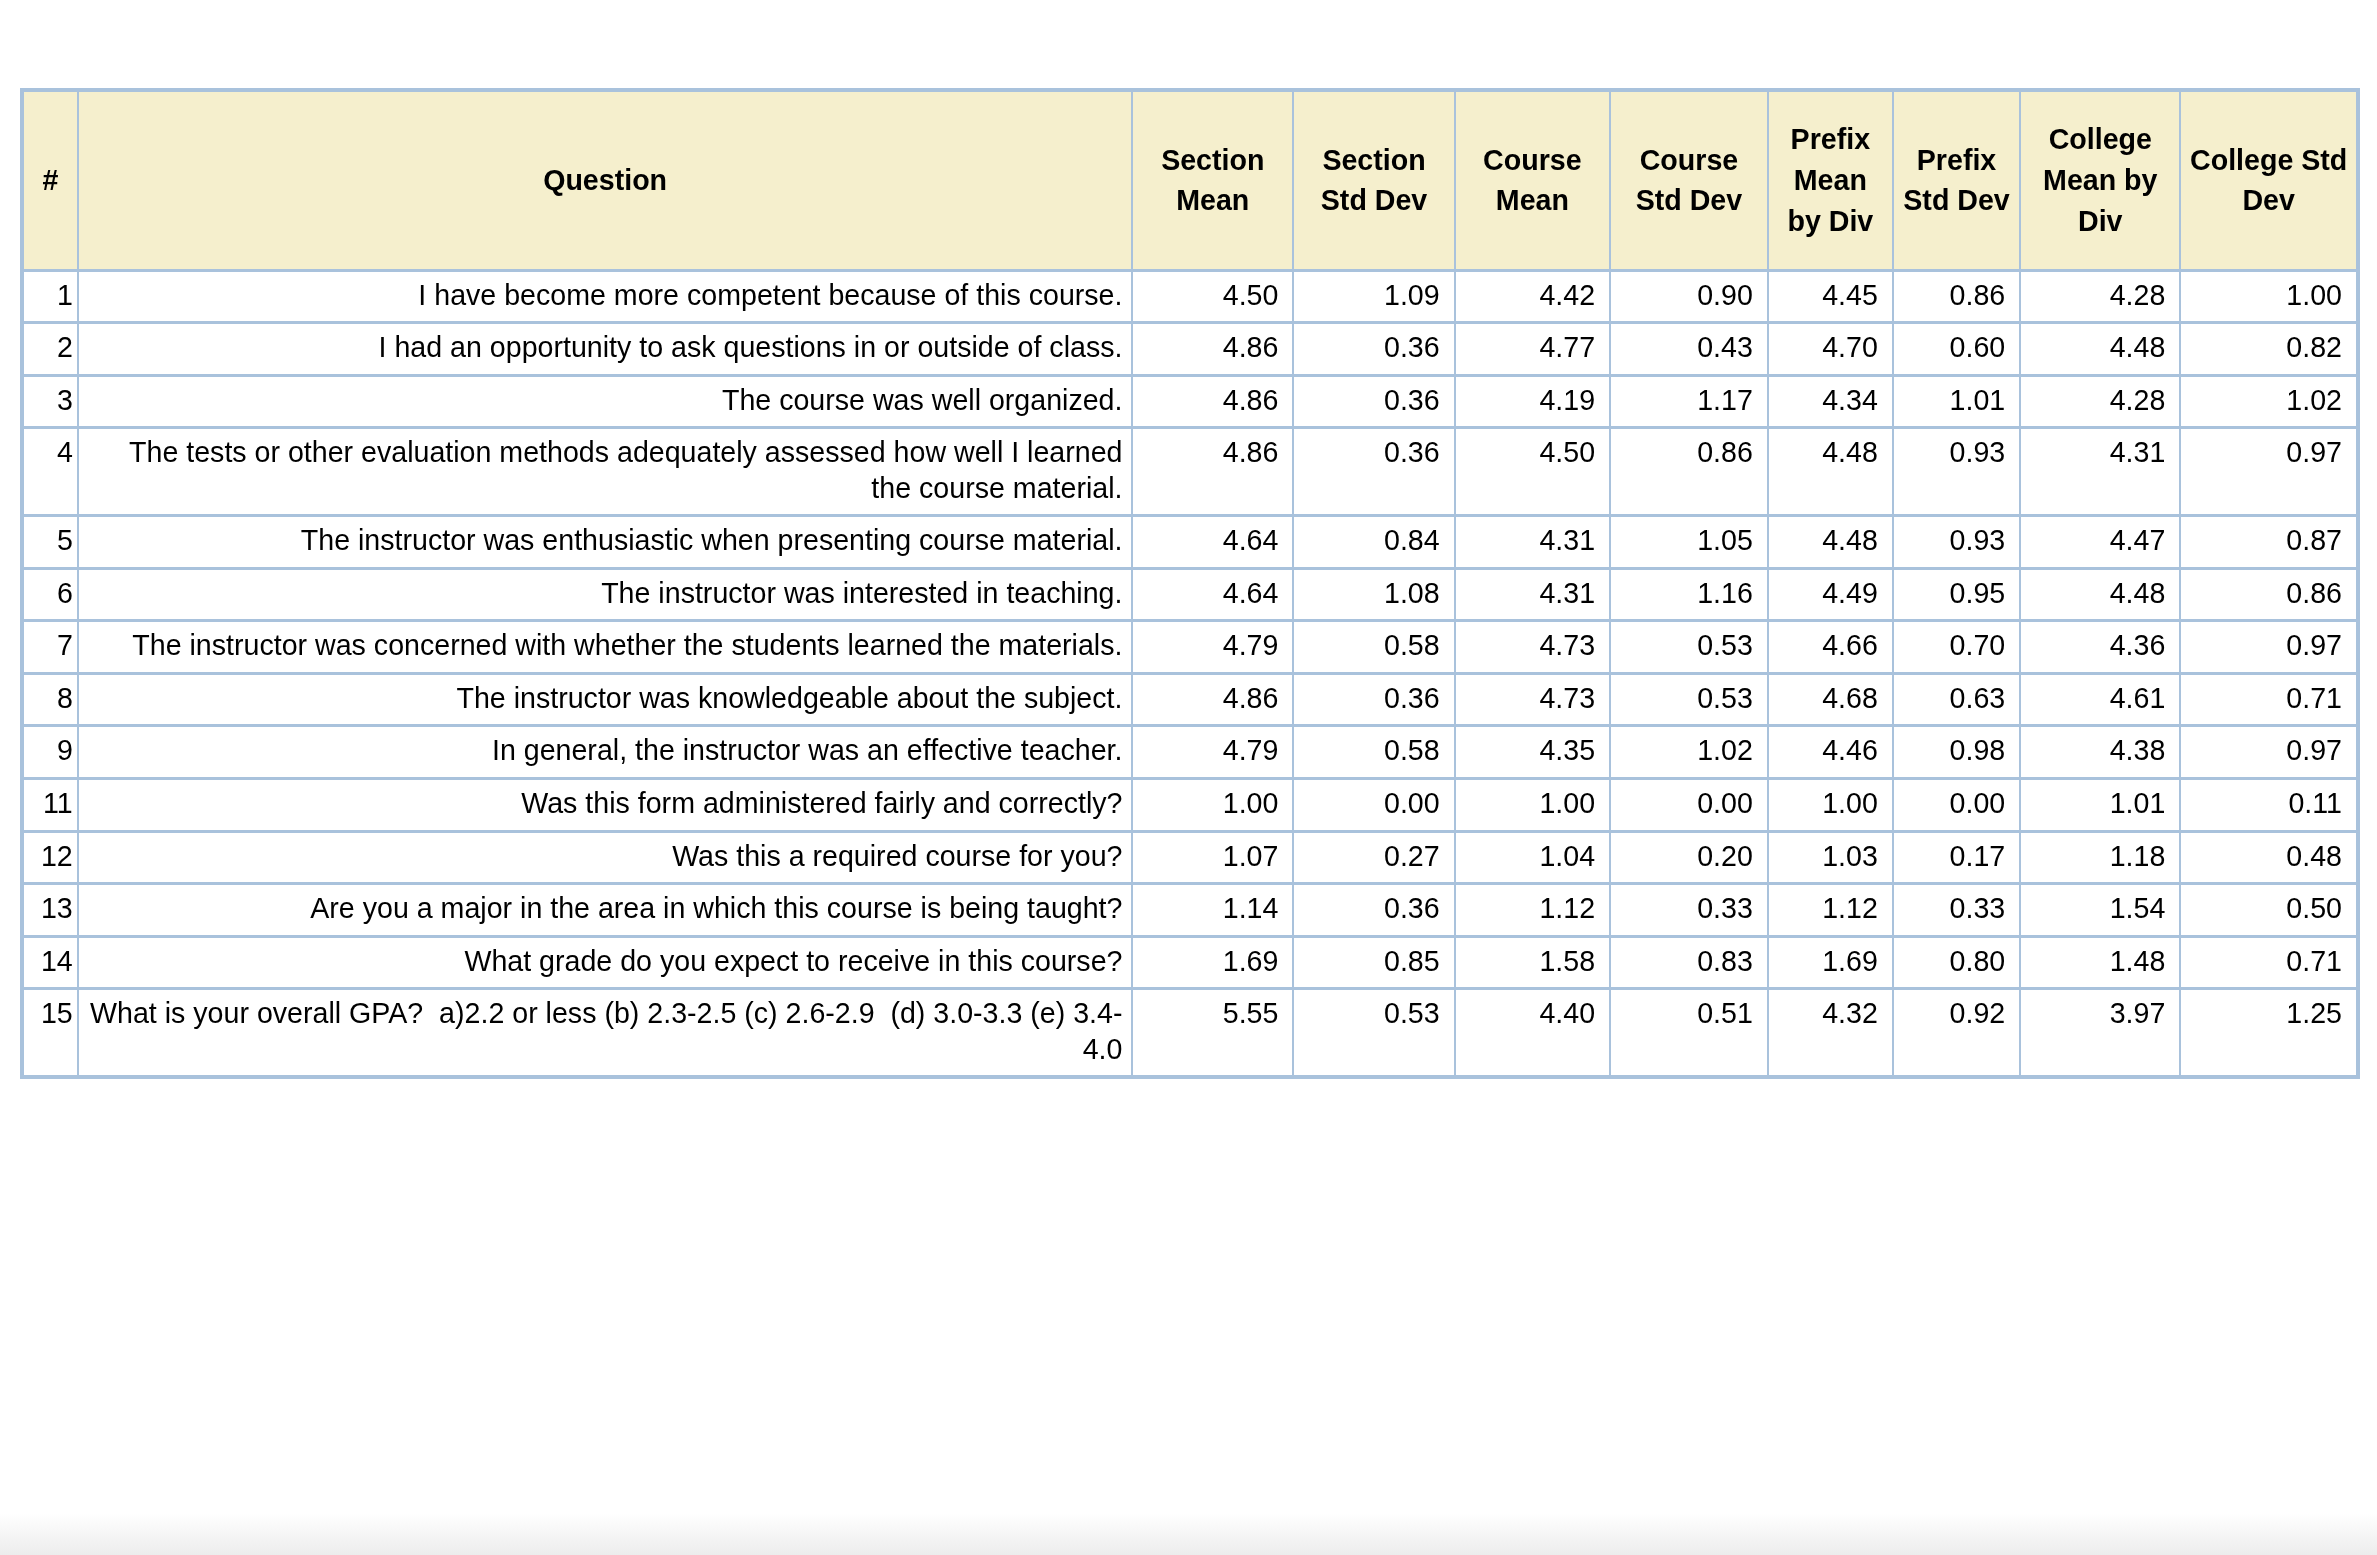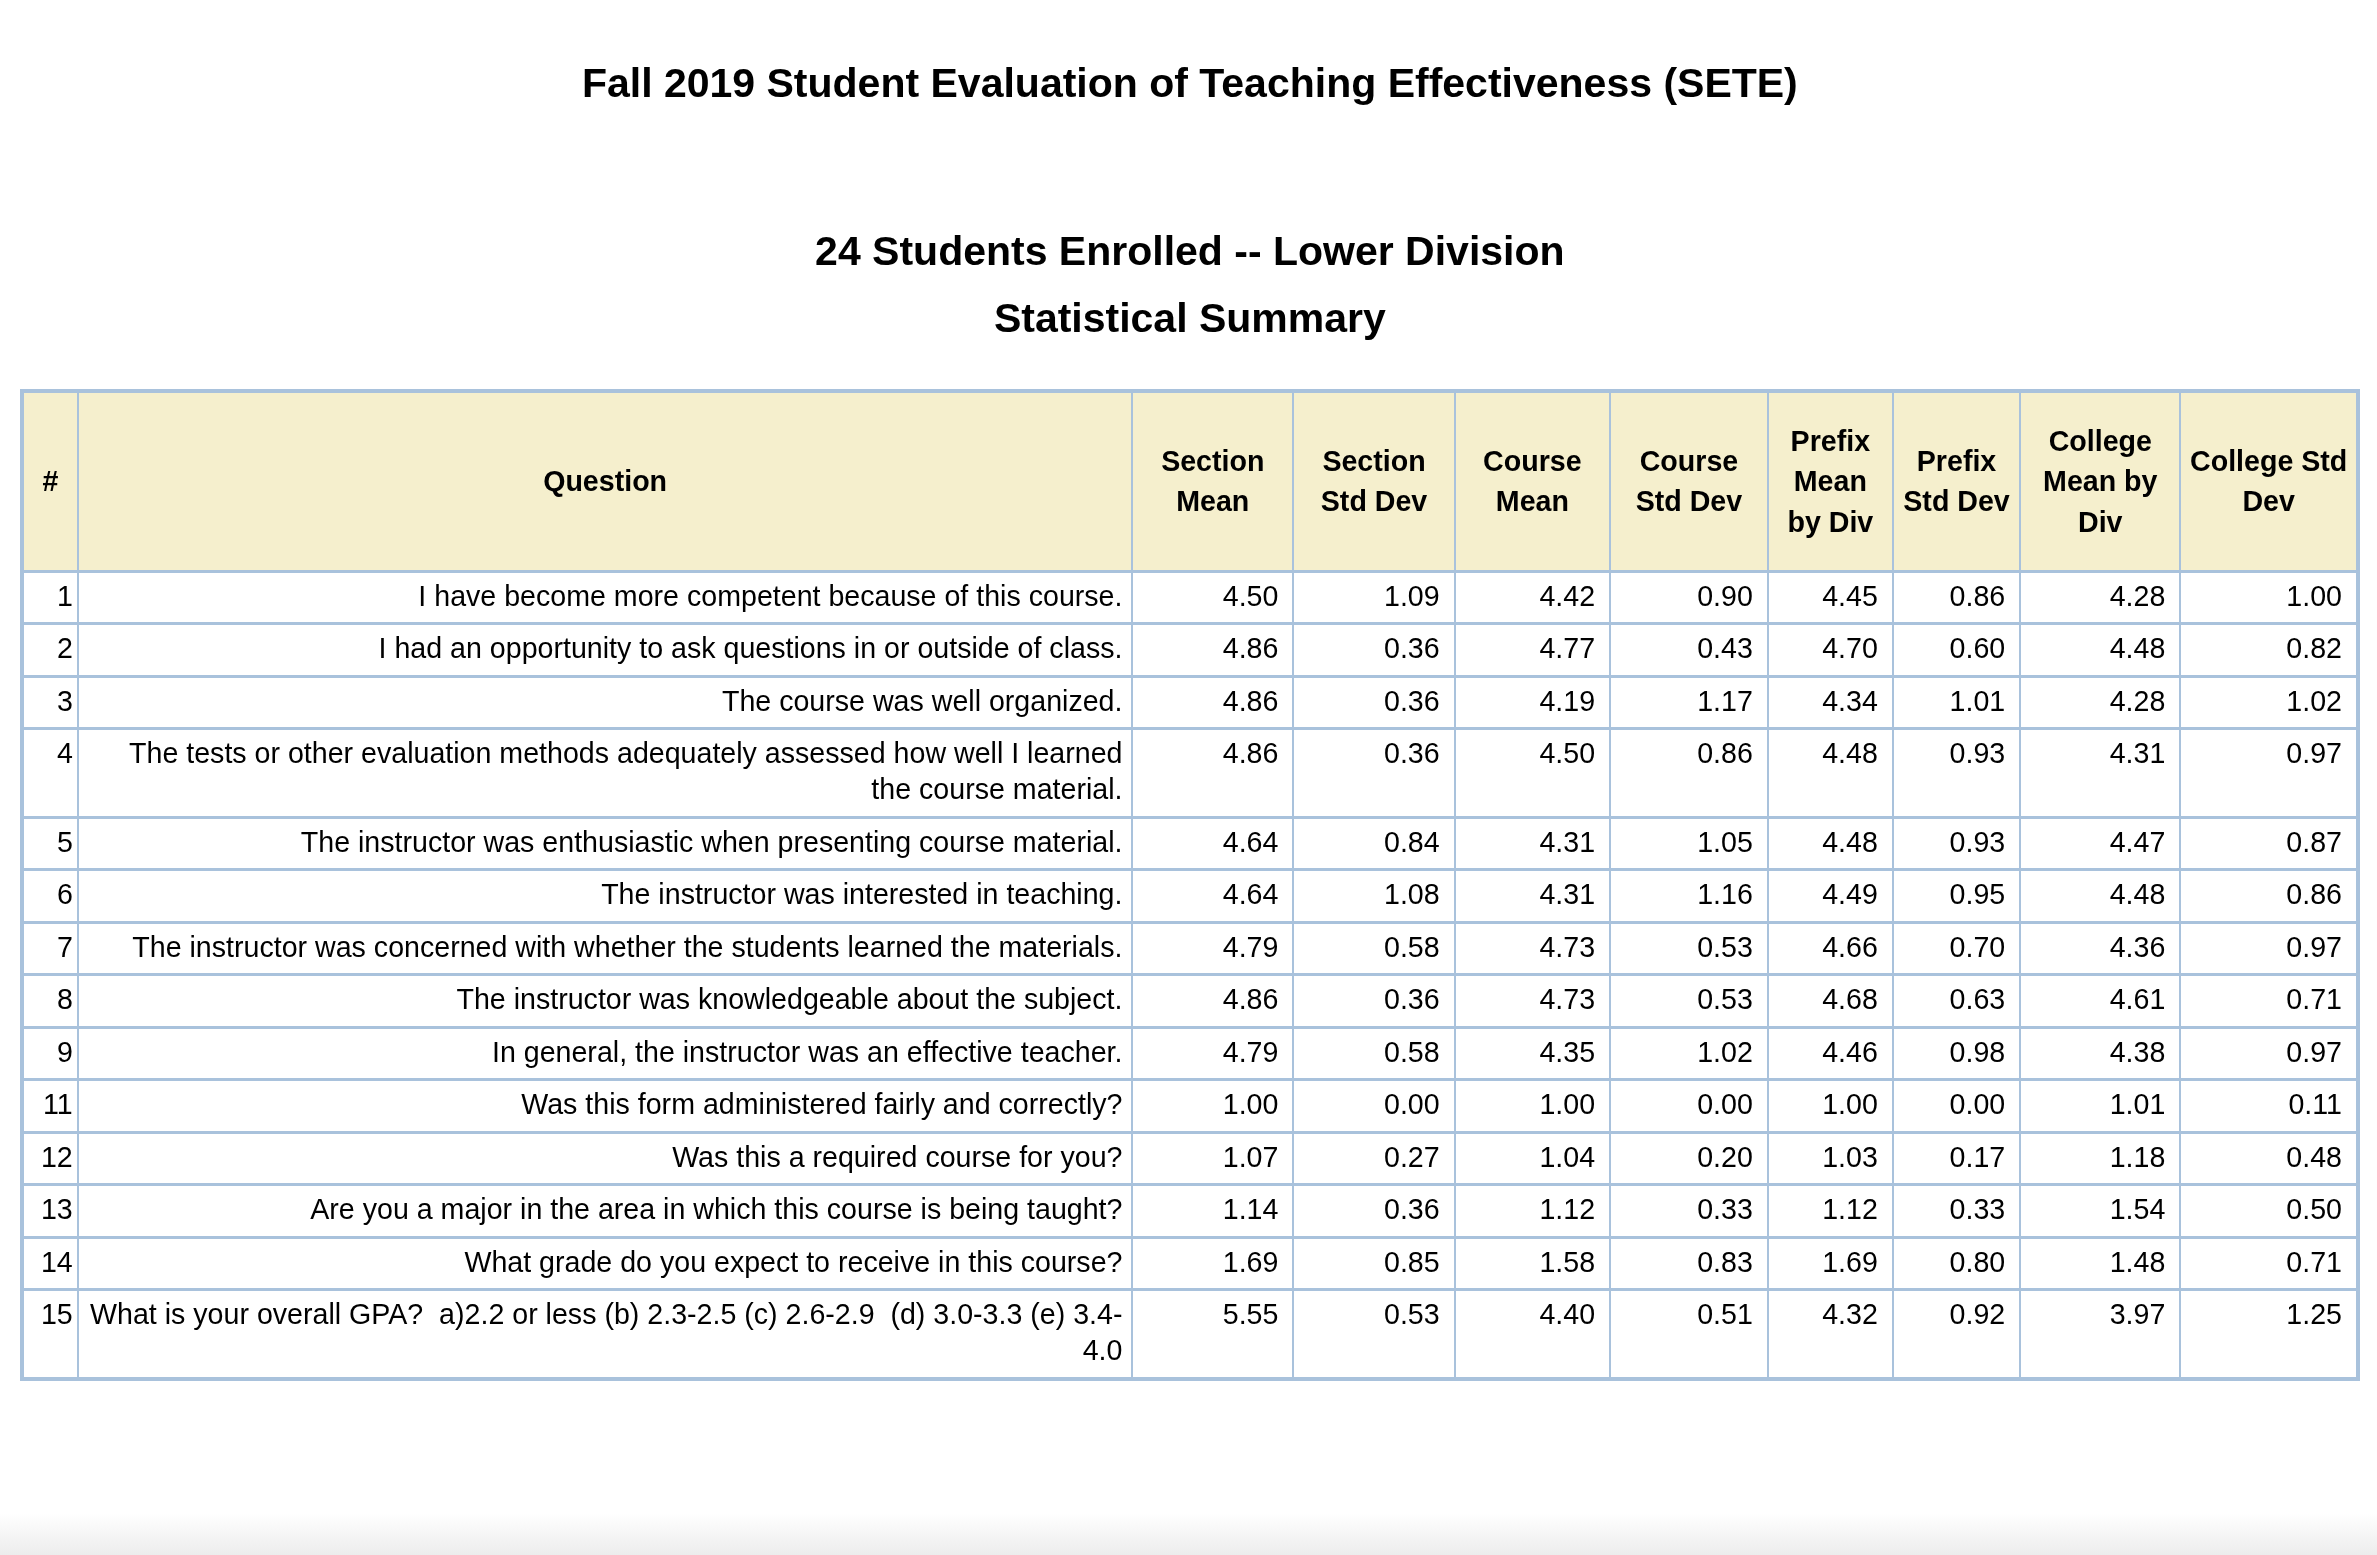--- a/index.html
+++ b/index.html
@@ -86,27 +86,22 @@
     background: linear-gradient(to bottom, rgba(255,255,255,0), #ececec);
     pointer-events: none;
   }
 </style>
 </head>
 <body>
 
 <div class="page">
 
   <div class="title-block">
-    <div>Fall 2019 Student Evaluation of Teaching Effectiveness (SETE)</div>
   </div>
 
-  <div class="subtitle-block">
-    <div>24 Students Enrolled -- Lower Division</div>
-    <div>Statistical Summary</div>
-  </div>
 
   <table class="summary">
     <colgroup>
       <col style="width:2.4%">
       <col style="width:45.1%">
       <col style="width:6.9%">
       <col style="width:6.9%">
       <col style="width:6.65%">
       <col style="width:6.75%">
       <col style="width:5.35%">

